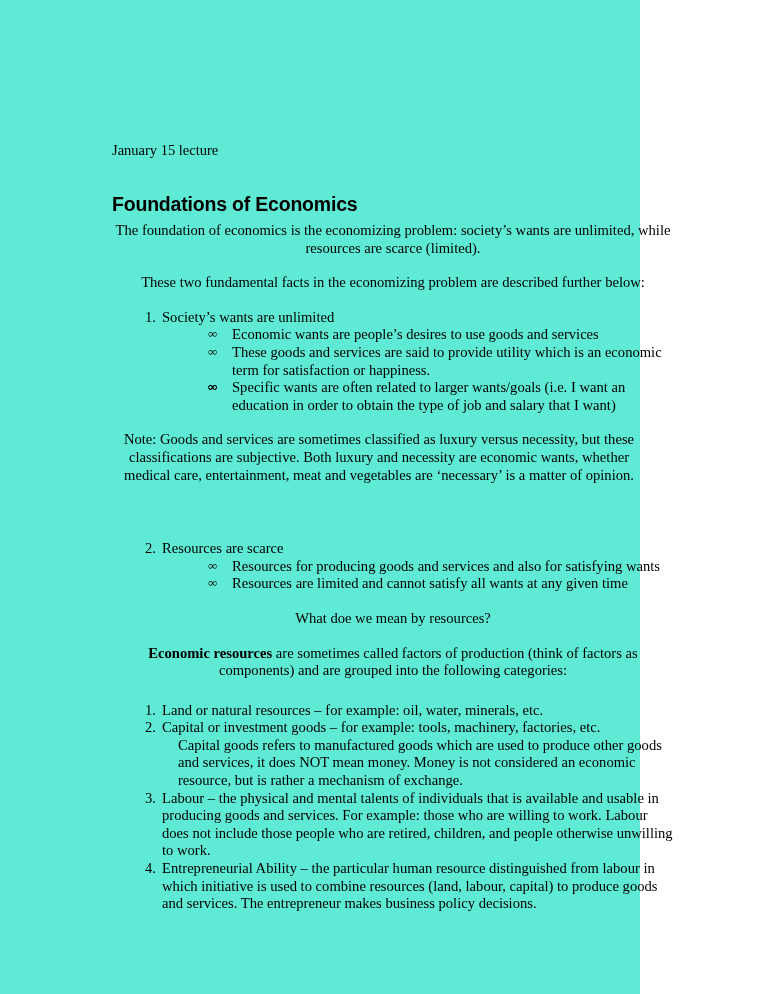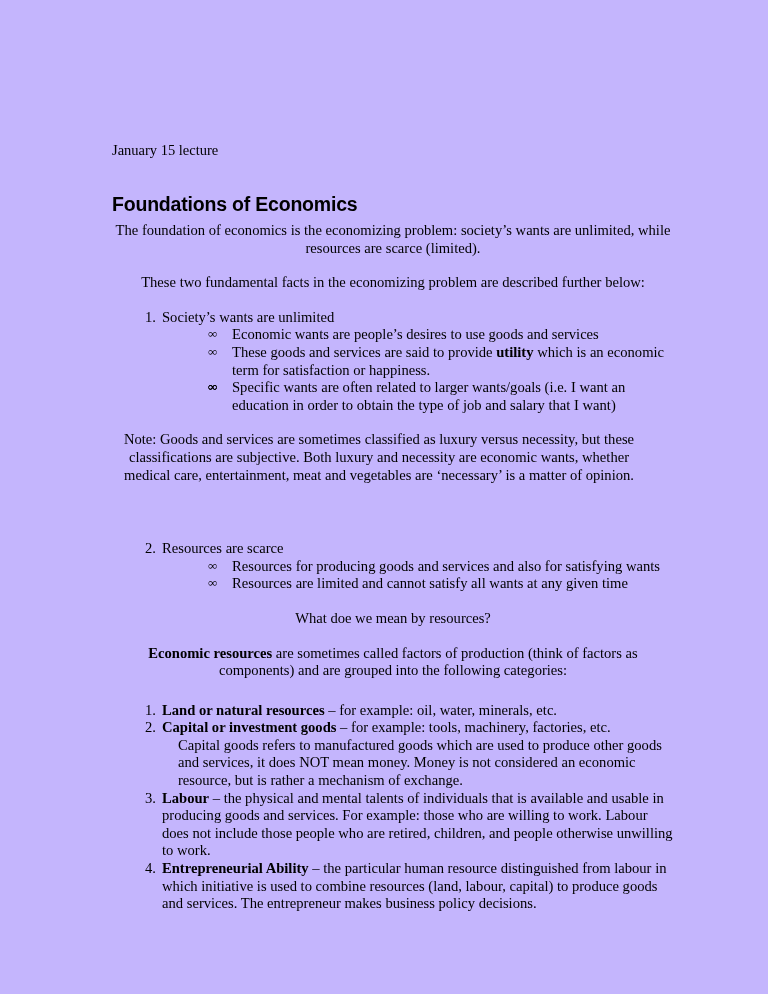--- a/index.html
+++ b/index.html
@@ -14,23 +14,23 @@
     font-family: "Liberation Serif", "DejaVu Serif", serif;
     color: #000000;
     position: relative;
     overflow: hidden;
     -webkit-font-smoothing: antialiased;
   }
   .page {
     position: absolute;
     left: 0;
     top: 0;
-    width: 768px;
+    width: 640px;
     height: 994px;
-    background: #c4b5fd;
+    background: #5eead4;
   }
   .content {
     position: absolute;
     left: 112px;
     top: 142px;
     width: 562px;
   }
 
   
   .meta-line {
@@ -51,21 +51,21 @@
     font-size: 14.6px;
     line-height: 17.6px;
     margin: 0;
     text-align: center;
   }
   .spacer-sm { height: 17px; }
   .spacer-md { height: 22px; }
   .spacer-lg { height: 34px; }
   .spacer-xl { height: 56px; }
 
-  .bold { font-weight: bold; text-align: center; }
+  .bold { font-weight: normal; text-align: center; }
   .bold-underline { font-weight: bold; }
 
   
   ol.num-list {
     list-style: none;
     margin: 0;
     padding: 0;
   }
   ol.num-list > li {
     position: relative;

